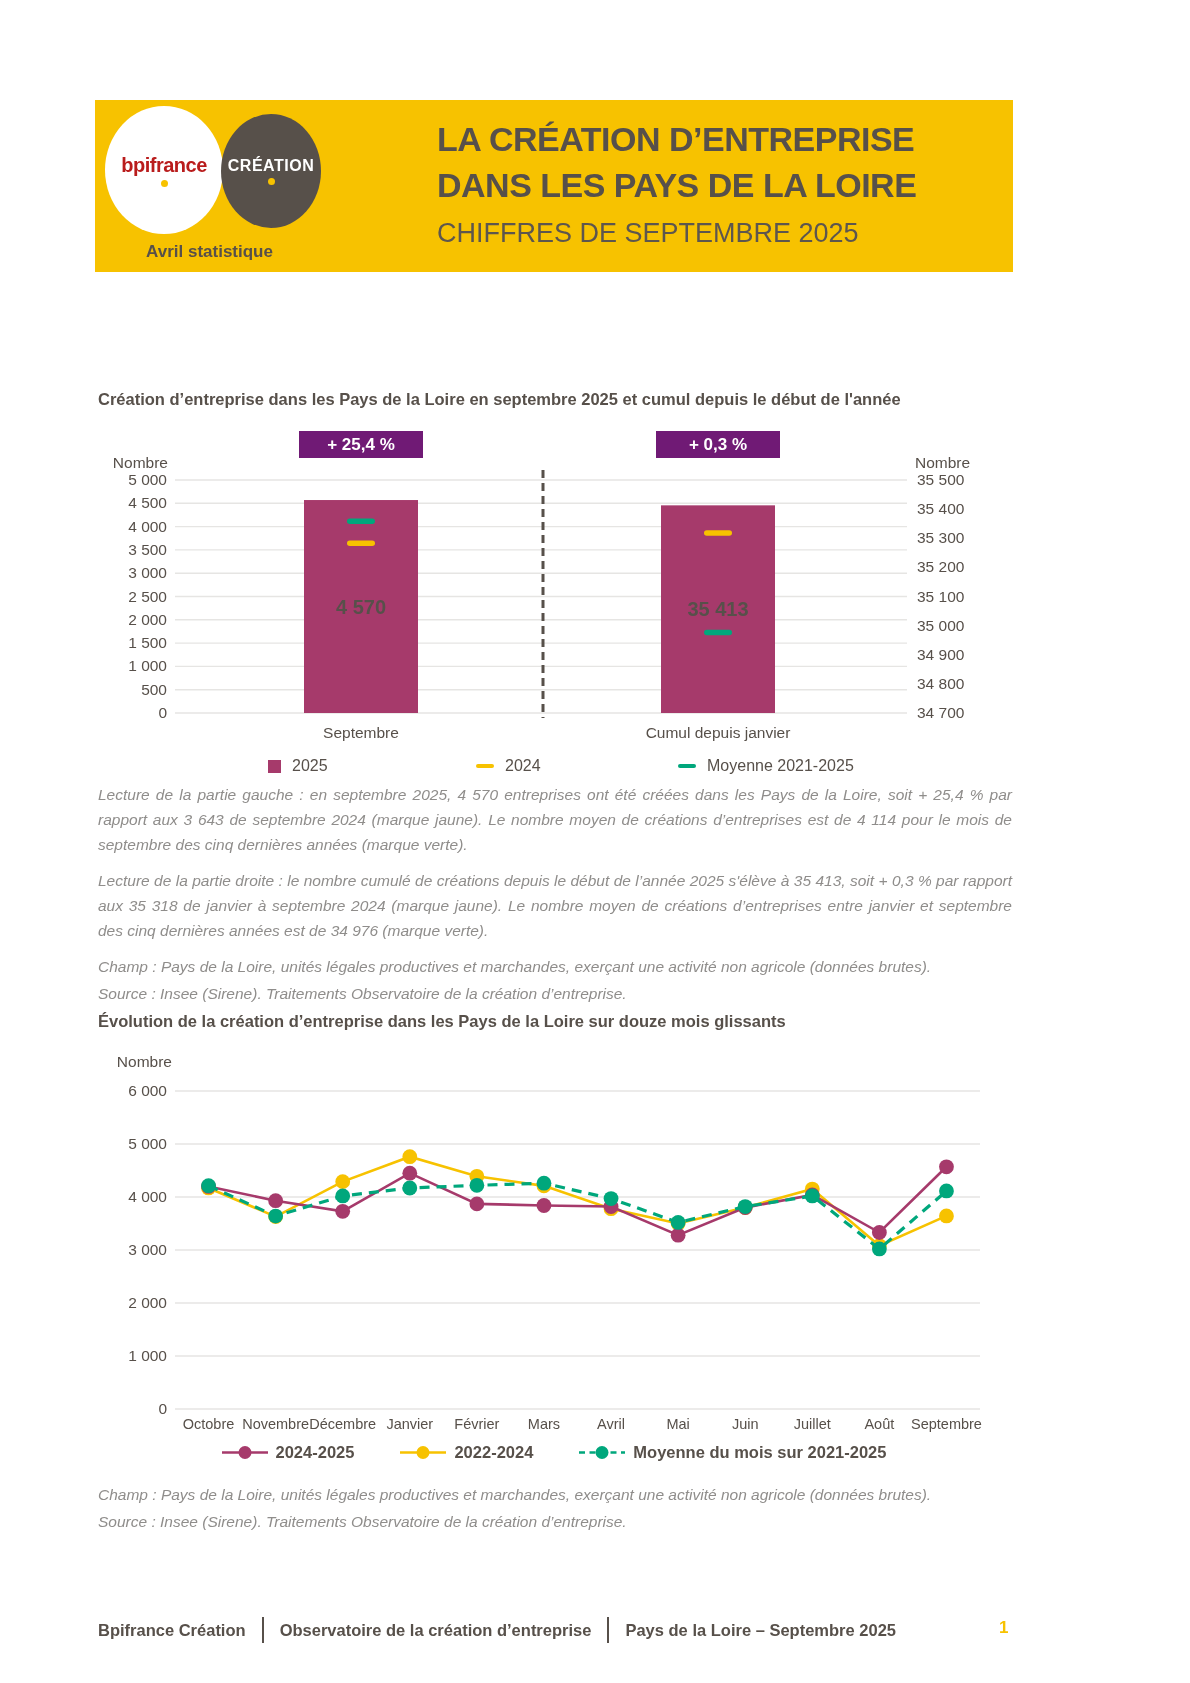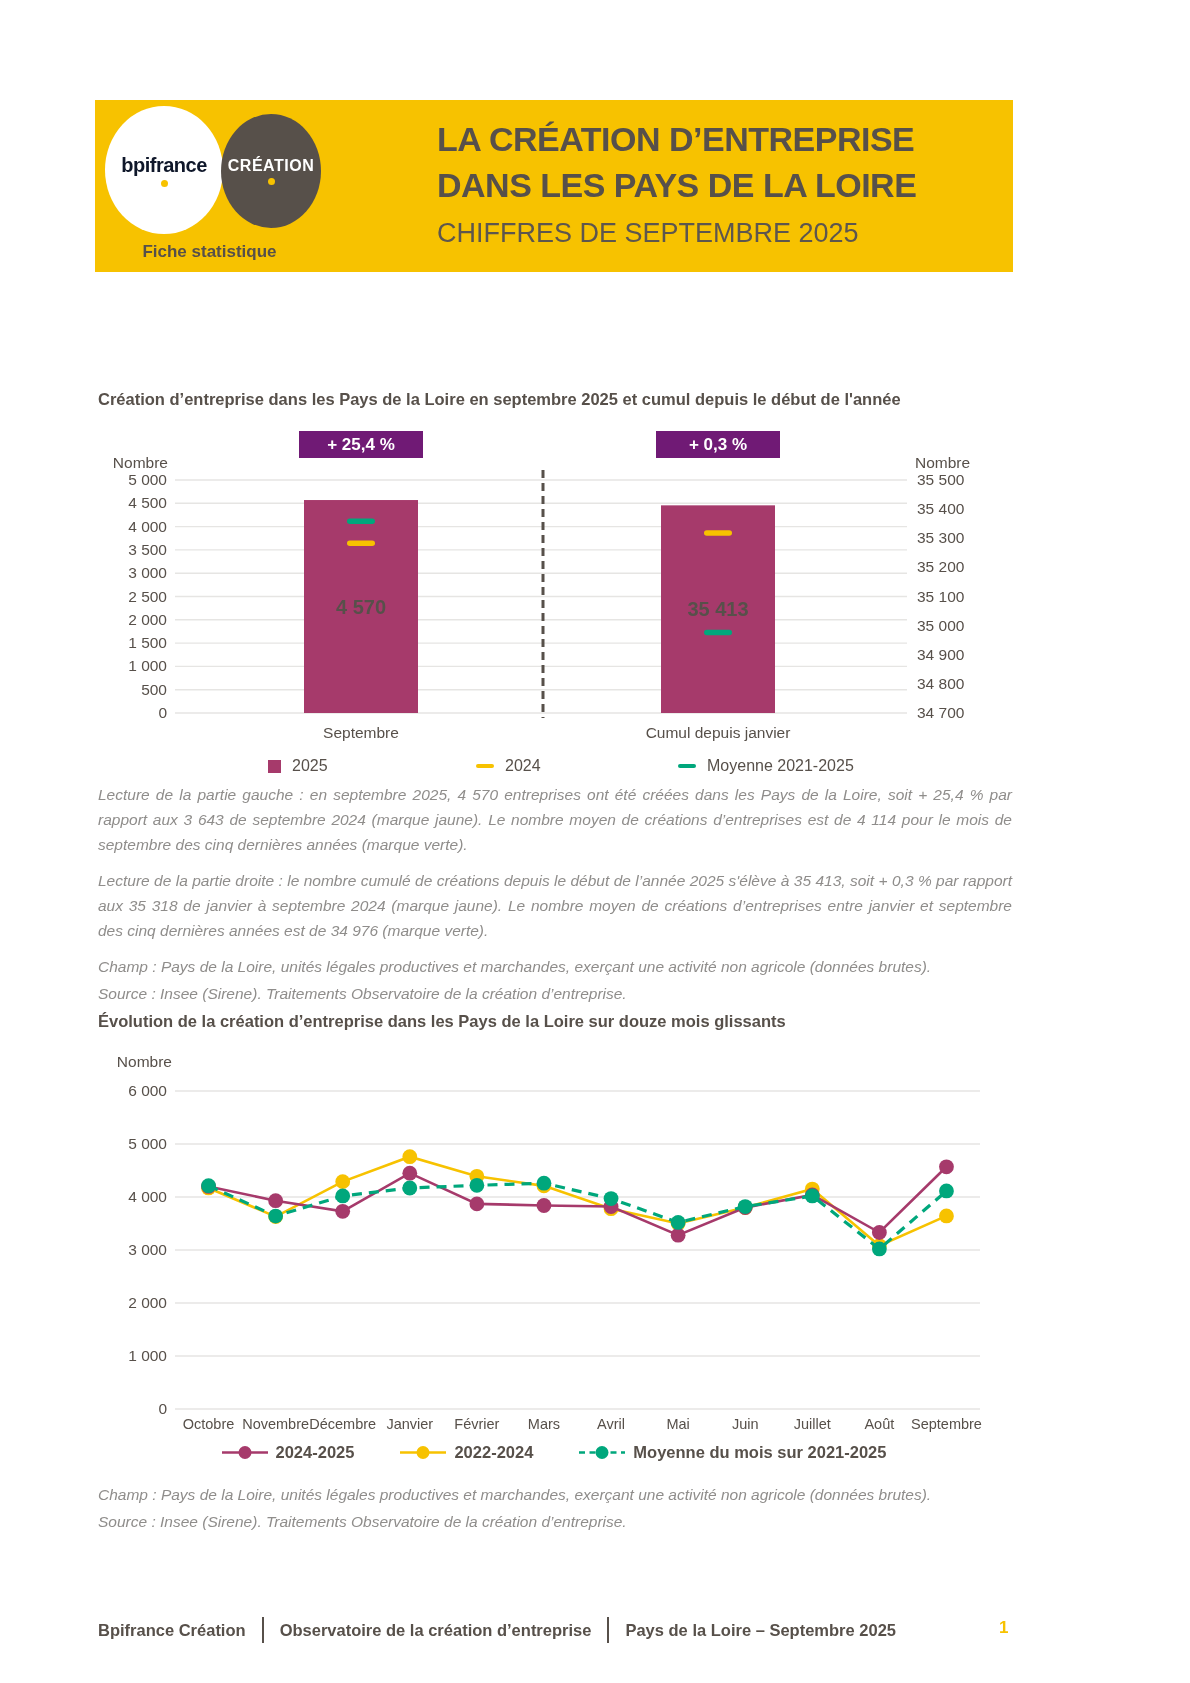--- a/index.html
+++ b/index.html
@@ -3,21 +3,21 @@
 <meta charset="utf-8">
 <style>
   html,body{margin:0;padding:0;background:#fff;}
   .page{position:relative;width:1190px;height:1683px;background:#fff;overflow:hidden;
         font-family:"Liberation Sans",sans-serif;color:#57504a;}
 
   
   .band{position:absolute;left:95px;top:100px;width:918px;height:172px;background:#f7c200;}
   .logo-white{position:absolute;left:10px;top:6px;width:118px;height:128px;border-radius:50%;
       background:#fff;display:flex;flex-direction:column;align-items:center;justify-content:center;}
-  .logo-white .t{font-weight:bold;font-size:20px;color:#0f172a;letter-spacing:-0.5px;}
+  .logo-white .t{font-weight:bold;font-size:20px;color:#b91c1c;letter-spacing:-0.5px;}
   .logo-brown{position:absolute;left:126px;top:14px;width:100px;height:114px;border-radius:50%;
       background:#57504a;display:flex;flex-direction:column;align-items:center;justify-content:center;text-align:center;}
   .logo-brown .t{font-weight:bold;font-size:16px;color:#fff;letter-spacing:0.5px;}
   .ydot{width:7px;height:7px;border-radius:50%;background:#f7c200;margin-top:3px;}
   .tagline{position:absolute;left:12px;top:142px;width:205px;text-align:center;
       font-weight:bold;font-size:17px;color:#57504a;}
   .band-titles{position:absolute;left:342px;top:16px;width:560px;}
   .band-titles .big{font-size:34px;font-weight:800;line-height:46px;color:#57504a;letter-spacing:-0.5px;}
   .band-titles .sub{font-size:27px;font-weight:400;line-height:34px;color:#5d564e;margin-top:8px;}
 
@@ -60,21 +60,21 @@
 
   <div class="band">
     <div class="logo-white">
       <span class="t">bpifrance</span>
       <span class="ydot"></span>
     </div>
     <div class="logo-brown">
       <span class="t">CRÉATION</span>
       <span class="ydot"></span>
     </div>
-    <div class="tagline">Fiche statistique</div>
+    <div class="tagline">Avril statistique</div>
     <div class="band-titles">
       <div class="big">LA CRÉATION D’ENTREPRISE</div>
       <div class="big">DANS LES PAYS DE LA LOIRE</div>
       <div class="sub">CHIFFRES DE SEPTEMBRE 2025</div>
     </div>
   </div>
 
   <div class="sec-title" style="top:390px;">Création d’entreprise dans les Pays de la Loire en septembre 2025 et cumul depuis le début de l'année</div>
 
   <div class="axis-name" style="left:95px;top:454px;width:73px;text-align:right;">Nombre</div>

